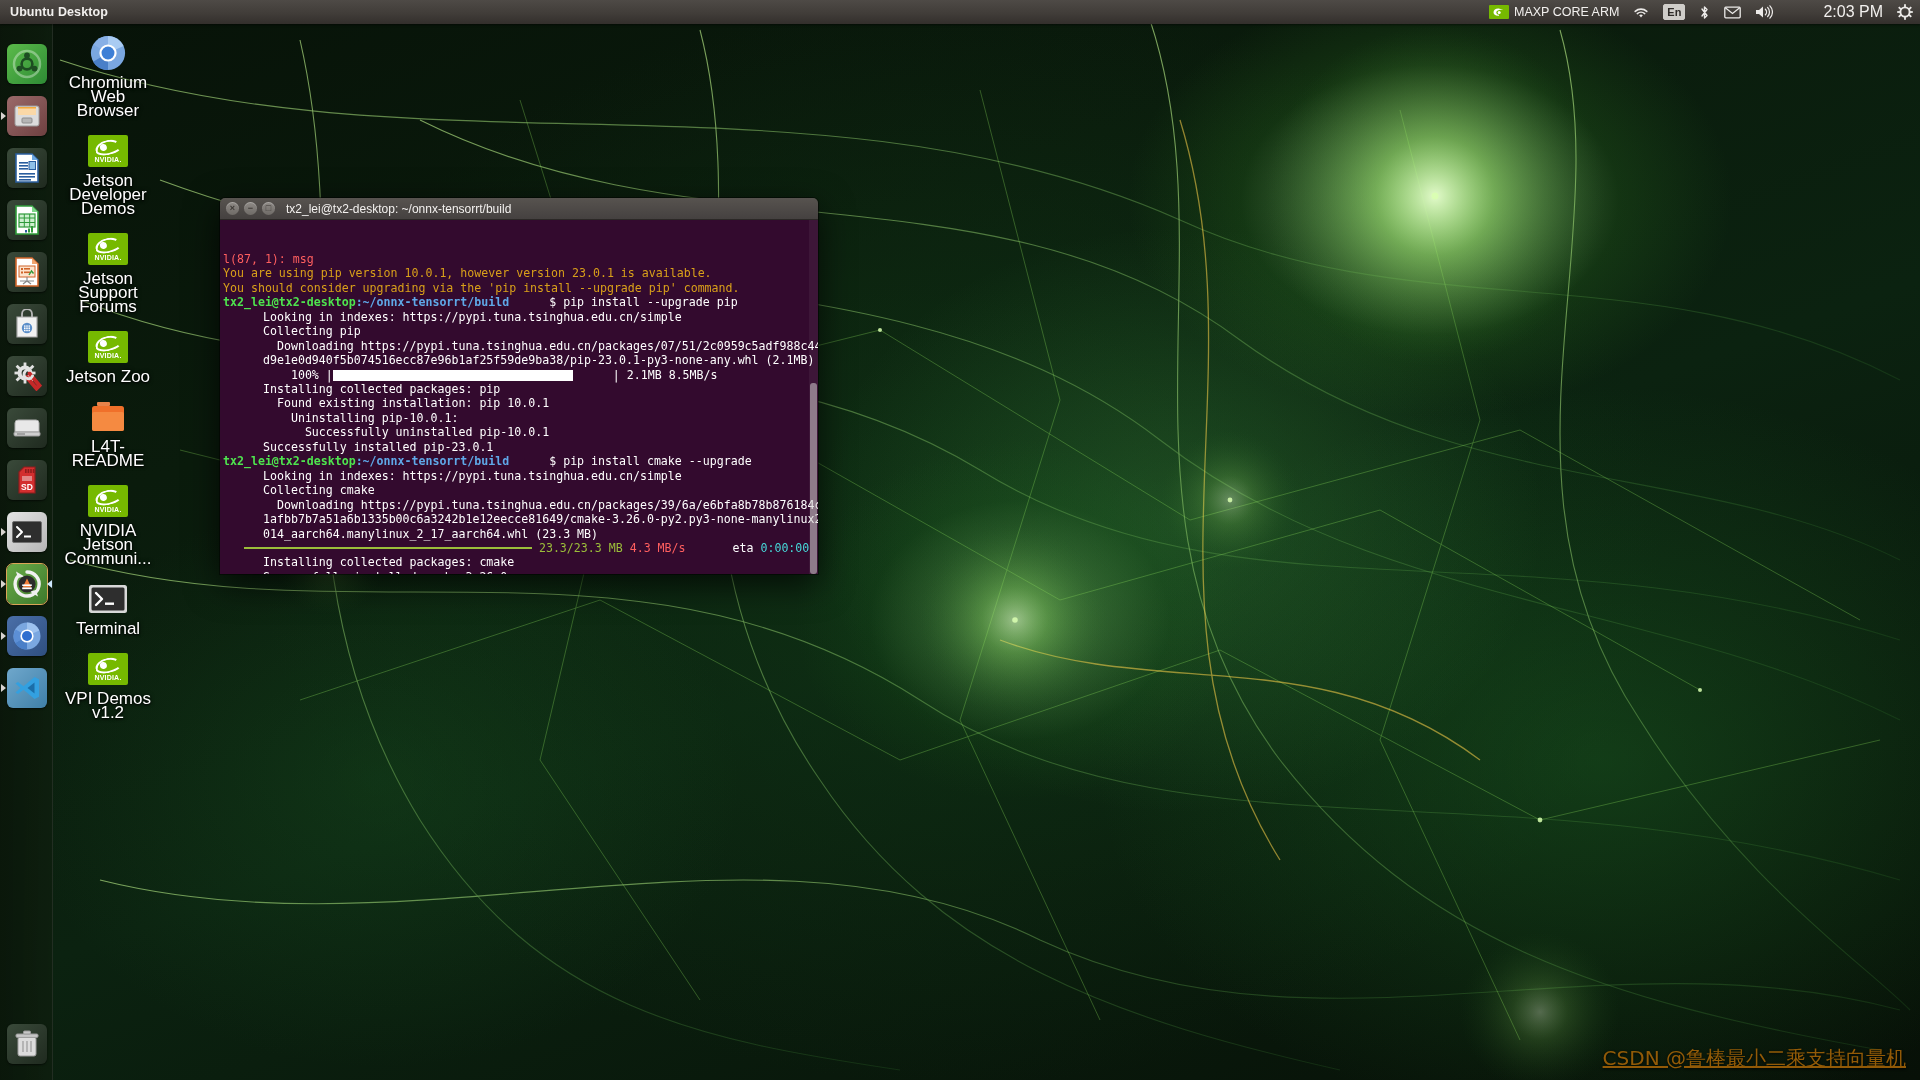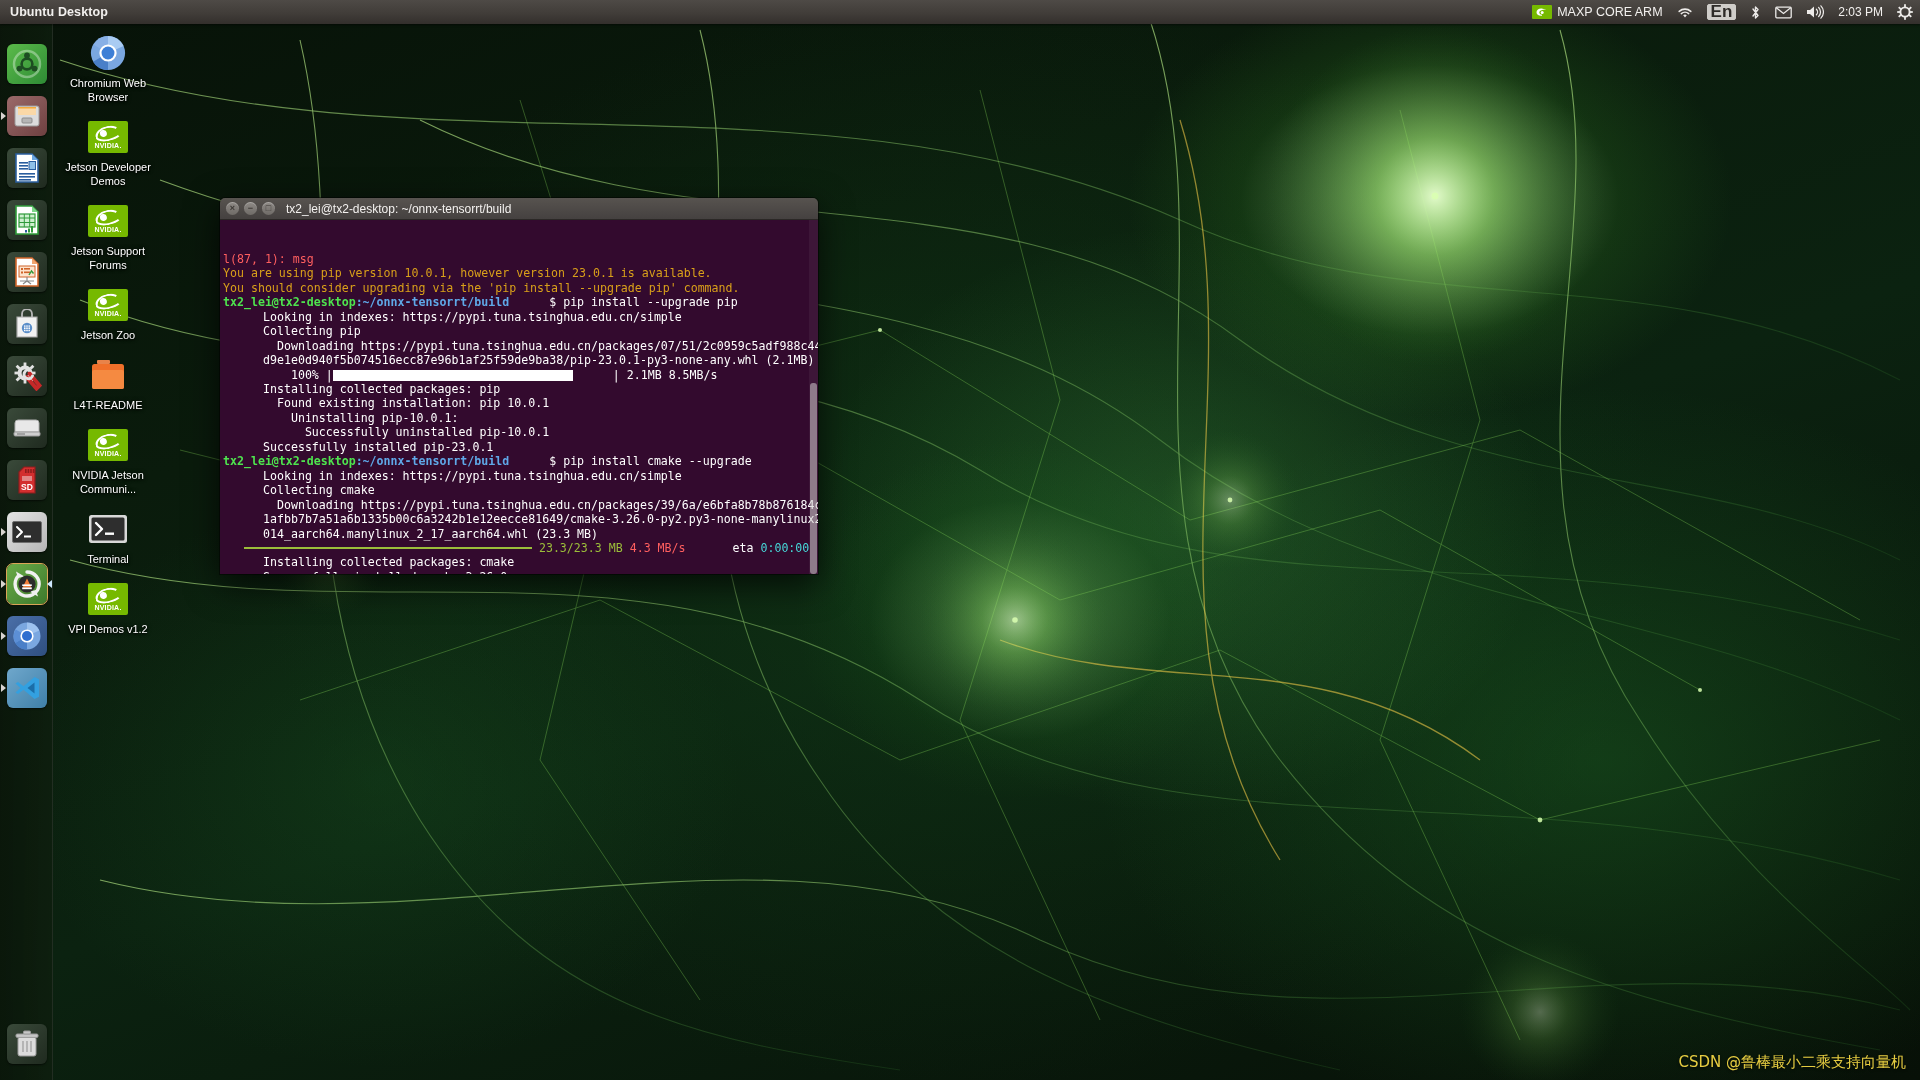--- a/index.html
+++ b/index.html
@@ -29,22 +29,22 @@
     background:linear-gradient(to bottom,#4e4a46 0%,#413d39 55%,#332f2c 100%);
     color:#f2f0ee; font-size:12.5px; display:flex; align-items:center;
     z-index:60; box-shadow:0 1px 2px rgba(0,0,0,.5);
   }
   #top-panel .pl { padding:0 10px; display:flex; align-items:center; height:100%; }
   #panel-title { font-weight:bold; font-size:12.5px; letter-spacing:.1px; }
   #panel-right { margin-left:auto; display:flex; align-items:center; height:100%; }
   #panel-right .pi { display:flex; align-items:center; height:100%; padding:0 7px; gap:5px; }
   #panel-right .pi svg { display:block; }
   .kbd-box { border:1px solid #cfcdc9; background:#cfcdc9; color:#2e2b28;
-    font-size:17px; font-weight:bold; border-radius:2px; padding:0px 3px; line-height:14px; }
-  #clock { font-size:12px; }
+    font-size:11px; font-weight:bold; border-radius:2px; padding:0px 3px; line-height:14px; }
+  #clock { font-size:16px;margin-left:36px; }
 
   
   #launcher {
     position:absolute; left:0; top:24px; width:53px; height:1056px;
     background:linear-gradient(to right, rgba(10,22,10,.92), rgba(14,30,14,.80));
     border-right:1px solid rgba(255,255,255,.10);
     z-index:50; padding-top:16px;
   }
   .l-item { position:relative; width:53px; height:48px; display:flex;
     align-items:center; justify-content:center; margin-bottom:4px; }
@@ -64,21 +64,21 @@
   .l-item.focused .l-ico { outline:1px solid rgba(255,190,100,.85); }
   #launcher-bottom { position:absolute; left:0; bottom:8px; width:53px;
     display:flex; align-items:center; justify-content:center; }
 
   
   #desk-icons { position:absolute; left:60px; top:30px; width:100px; z-index:20; }
   .d-icon { width:96px; margin-bottom:6px; text-align:center;
     display:flex; flex-direction:column; align-items:center; padding:3px 0 4px 0; }
   .d-ico-img { width:40px; height:40px; display:flex; align-items:center;
     justify-content:center; margin-bottom:3px; }
-  .d-label { color:#ffffff; font-size:11px; line-height:14px;
+  .d-label { color:#ffffff; font-size:17px; line-height:14px;
     text-shadow:0 1px 2px rgba(0,0,0,.95), 0 0 4px rgba(0,0,0,.9); max-width:94px; }
 
   
   .nv-tile { width:40px; height:32px; background:#76b900; border-radius:2px;
     display:flex; flex-direction:column; align-items:center; justify-content:center;
     position:relative; }
   .nv-eye { width:26px; height:15px; border-radius:50% 50% 50% 50%/60% 60% 40% 40%;
     border:2.5px solid #ffffff; border-right-color:transparent; transform:rotate(-12deg); }
   .nv-eye::after { content:""; position:absolute; left:50%; top:52%;
     width:7px; height:7px; margin-left:-8px; margin-top:-5px; border-radius:50%;
@@ -124,22 +124,22 @@
   .c-olive  { color:#9bbd3a; }
   .c-rose   { color:#ff5f5f; }
   .c-cyan   { color:#46d9d9; }
   .pb-bar { display:inline-block; width:240px; height:11px; background:#ffffff;
     vertical-align:-2px; }
   .pb-line { display:inline-block; width:288px; height:2px; background:#9bbd3a;
     vertical-align:3px; }
 
   
   #watermark { position:absolute; right:14px; bottom:8px; z-index:30;
-    color:#fde047; font-size:15px; opacity:.9;
-    text-shadow:0 1px 3px rgba(0,0,0,.9); font-family:"DejaVu Sans",sans-serif; }
+    color:#a16207; font-size:20px; opacity:.9;
+    text-shadow:0 1px 3px rgba(0,0,0,.9); font-family:"DejaVu Sans",sans-serif;text-decoration:underline; }
 </style>
 </head>
 <body>
 
 <div id="screen">
 
   <div id="wallpaper">
     <svg viewBox="0 0 1920 1080" preserveAspectRatio="none">
       <defs>
         <radialGradient id="glowA" cx="50%" cy="50%" r="50%">

